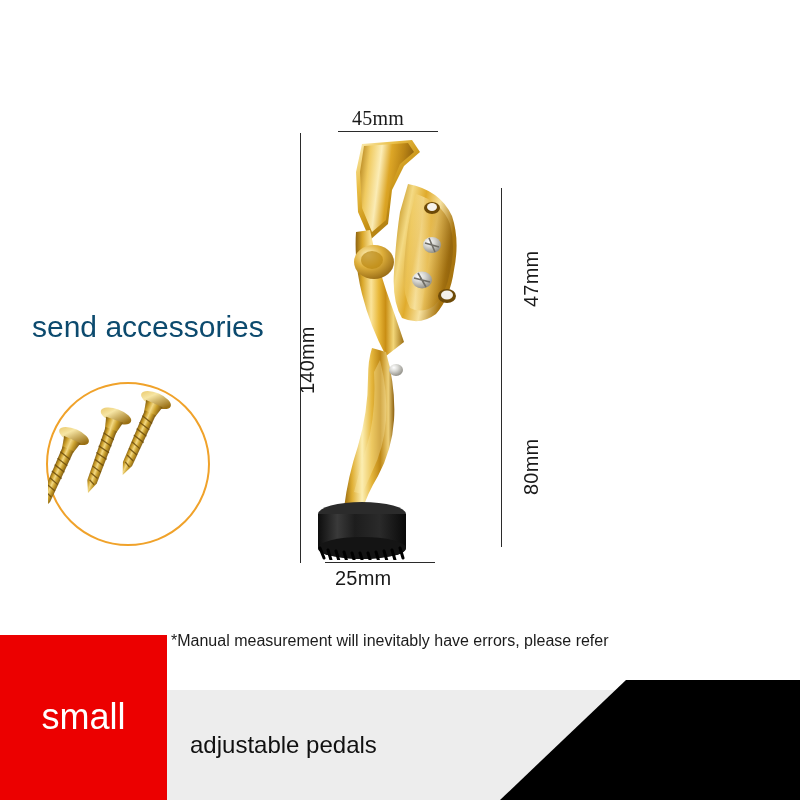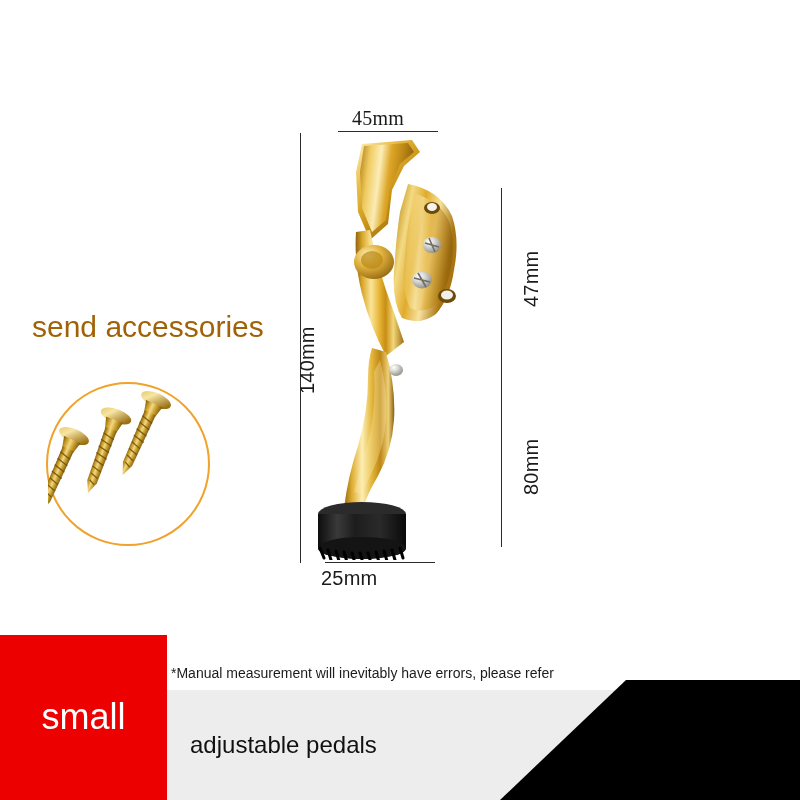--- a/index.html
+++ b/index.html
@@ -38,21 +38,21 @@
     width: 0;
     border-left: 1.6px solid #2b2b2b;
   }
 
   
   #accessories-text {
     position: absolute;
     left: 32px;
     top: 310px;
     font-size: 30px;
-    color: #a16207;
+    color: #0c4a6e;
     white-space: nowrap;
   }
   #screw-circle {
     position: absolute;
     left: 46px;
     top: 382px;
     width: 160px;
     height: 160px;
     border: 2.5px solid #f0a22a;
     border-radius: 50%;
@@ -67,24 +67,23 @@
     width: 220px;
     height: 440px;
   }
 
   
   #disclaimer {
     position: absolute;
     left: 171px;
     top: 630px;
     width: 520px;
-    font-size: 14px;
+    font-size: 16px;
     line-height: 1.35;
     color: #1b1b1b;
-    margin-top: 34px;
   }
   #red-box {
     position: absolute;
     left: 0;
     top: 635px;
     width: 167px;
     height: 165px;
     background: #ec0000;
     display: flex;
     align-items: center;
@@ -246,21 +245,21 @@
   <div class="dim-line-v" style="left:300px; top:133px; height:430px;"></div>
   <div class="dim-label vert" style="left:296px; top:394px;">140mm</div>
 
   <div class="dim-line-v" style="left:501px; top:188px; height:242px;"></div>
   <div class="dim-label vert" style="left:520px; top:307px;">47mm</div>
 
   <div class="dim-line-v" style="left:501px; top:332px; height:215px;"></div>
   <div class="dim-label vert" style="left:520px; top:495px;">80mm</div>
 
   <div class="dim-line-h" style="left:325px; top:562px; width:110px;"></div>
-  <div class="dim-label" style="left:321px; top:567px;text-align:right;">25mm</div>
+  <div class="dim-label" style="left:335px; top:567px;text-align:right;">25mm</div>
 
   <div id="accessories-text">send accessories</div>
 
   <div id="screw-circle">
     <svg width="156" height="156" viewBox="0 0 156 156">
       <defs>
         <linearGradient id="screwBody" x1="0" y1="0" x2="1" y2="0">
           <stop offset="0%" stop-color="#7d5a11"></stop>
           <stop offset="22%" stop-color="#c99c26"></stop>
           <stop offset="45%" stop-color="#f2d883"></stop>

